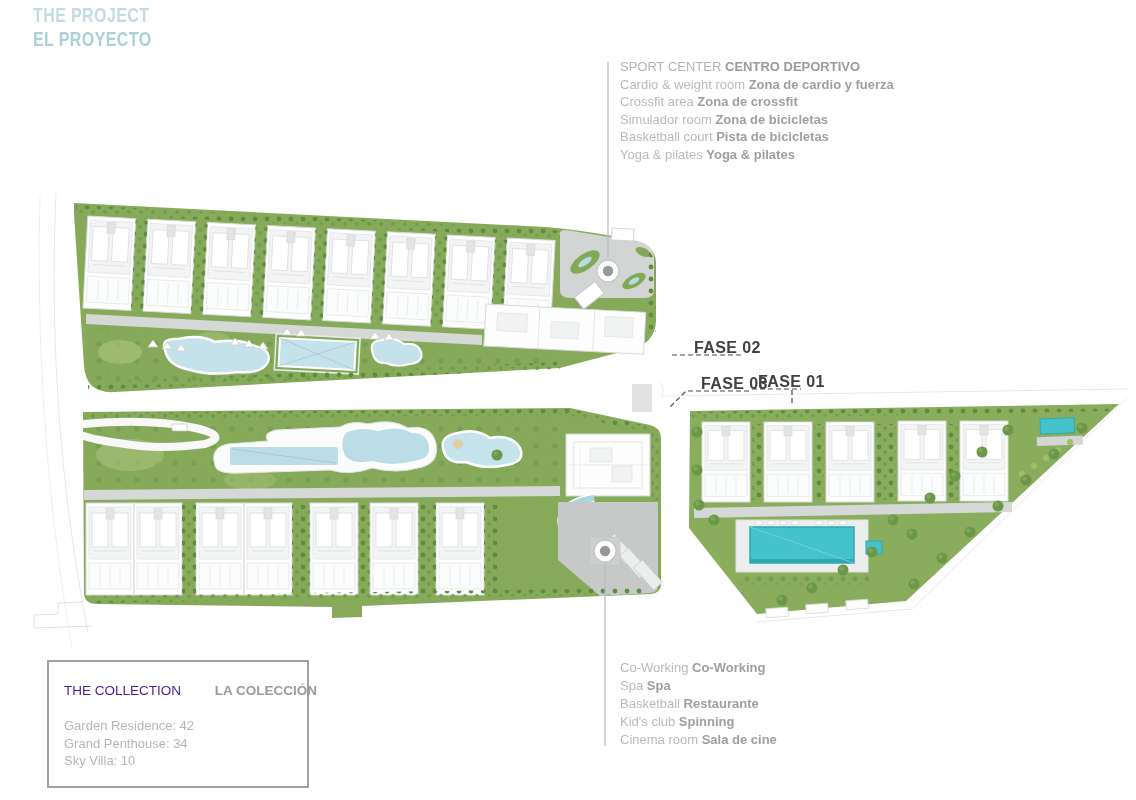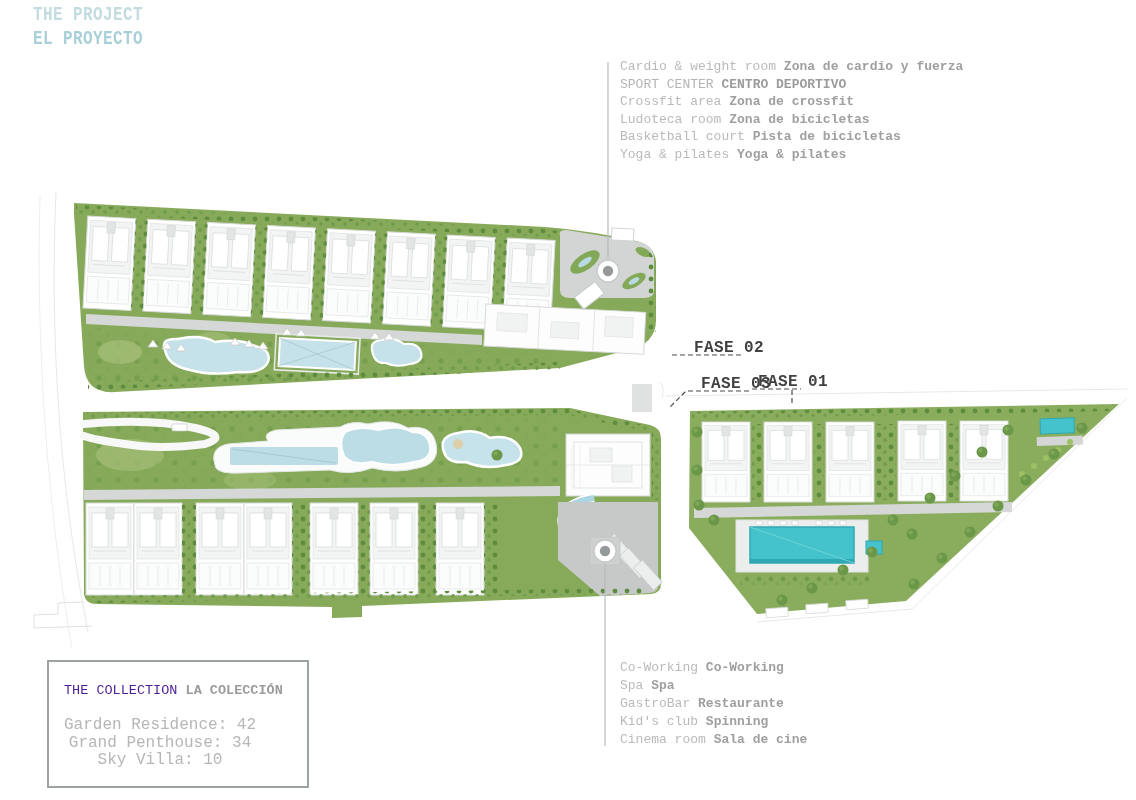--- a/index.html
+++ b/index.html
@@ -1,37 +1,37 @@
 <!DOCTYPE html>
 <html><head>
 <meta charset="utf-8">
 <style>
   html,body{margin:0;padding:0;background:#ffffff;}
   .page{position:relative;width:1136px;height:800px;background:#ffffff;overflow:hidden;
-        font-family:Liberation Mono, monospace;}
+        font-family:Liberation Sans, sans-serif;}
   .abs{position:absolute;}
   
   .title{left:33px;top:3px;font-weight:bold;font-size:20px;line-height:24px;
          letter-spacing:.5px;transform:scaleX(.8);transform-origin:left top;white-space:nowrap;}
   .title .l1{color:#c3dce0;display:block;}
   .title .l2{color:#a9d0d7;display:block;}
   
   .txtblock{font-size:13px;line-height:17.5px;white-space:nowrap;}
   .txtblock .en{color:#b9baba;font-weight:normal;}
   .txtblock .es{color:#9e9fa0;font-weight:bold;}
   .txtblock .hd-en{color:#b3b4b4;}
   .txtblock .hd-es{color:#9a9b9c;font-weight:bold;}
   
   .phase{font-size:16px;font-weight:bold;color:#414141;letter-spacing:.4px;white-space:nowrap;}
   
   .colbox{left:47px;top:660px;width:258px;height:124px;border:2px solid #9da3a2;background:#fff;}
   .colbox .boxtitle{position:absolute;left:15px;top:21px;font-size:13.5px;white-space:nowrap;}
   .colbox .boxtitle .en{color:#4c1d95;}
-  .colbox .boxtitle .es{color:#9b9b9b;font-weight:bold;}
-  .colbox .items{position:absolute;left:15px;top:55px;font-size:16px;line-height:17.5px;color:#b5b6b5;text-align:center;}
+  .colbox .boxtitle .es{color:#9b9b9b;font-weight:bold;margin-left:30px;}
+  .colbox .items{position:absolute;left:15px;top:55px;font-size:13px;line-height:17.5px;color:#b5b6b5;}
 </style>
 </head>
 <body>
 
 <div class="page">
 
   <svg class="abs" style="left:0;top:0" width="1136" height="800" viewBox="0 0 1136 800">
     <defs>
       <pattern id="hedge" width="12" height="12" patternUnits="userSpaceOnUse">
         <circle cx="3" cy="3" r="2.4" fill="#5d8c3e"></circle>
@@ -312,33 +312,33 @@
     </g>
   </svg>
 
   <div class="abs title">
     <span class="l1">THE PROJECT</span>
     <span class="l2">EL PROYECTO</span>
   </div>
 
   <div class="abs txtblock" style="left:620px;top:58px;">
     <div>
+      <span class="hd-en">SPORT CENTER</span>
+      <span class="hd-es">CENTRO DEPORTIVO</span>
+    </div>
+    <div>
       <span class="en">Cardio &amp; weight room</span>
       <span class="es">Zona de cardio y fuerza</span>
     </div>
     <div>
-      <span class="hd-en">SPORT CENTER</span>
-      <span class="hd-es">CENTRO DEPORTIVO</span>
-    </div>
-    <div>
       <span class="en">Crossfit area</span>
       <span class="es">Zona de crossfit</span>
     </div>
     <div>
-      <span class="en">Ludoteca room</span>
+      <span class="en">Simulador room</span>
       <span class="es">Zona de bicicletas</span>
     </div>
     <div>
       <span class="en">Basketball court</span>
       <span class="es">Pista de bicicletas</span>
     </div>
     <div>
       <span class="en">Yoga &amp; pilates</span>
       <span class="es">Yoga &amp; pilates</span>
     </div>
@@ -363,21 +363,21 @@
   <div class="abs txtblock" style="left:620px;top:659px;line-height:18px;">
     <div>
       <span class="en">Co-Working</span>
       <span class="es">Co-Working</span>
     </div>
     <div>
       <span class="en">Spa</span>
       <span class="es">Spa</span>
     </div>
     <div>
-      <span class="en">GastroBar</span>
+      <span class="en">Basketball</span>
       <span class="es">Restaurante</span>
     </div>
     <div>
       <span class="en">Kid's club</span>
       <span class="es">Spinning</span>
     </div>
     <div>
       <span class="en">Cinema room</span>
       <span class="es">Sala de cine</span>
     </div>

